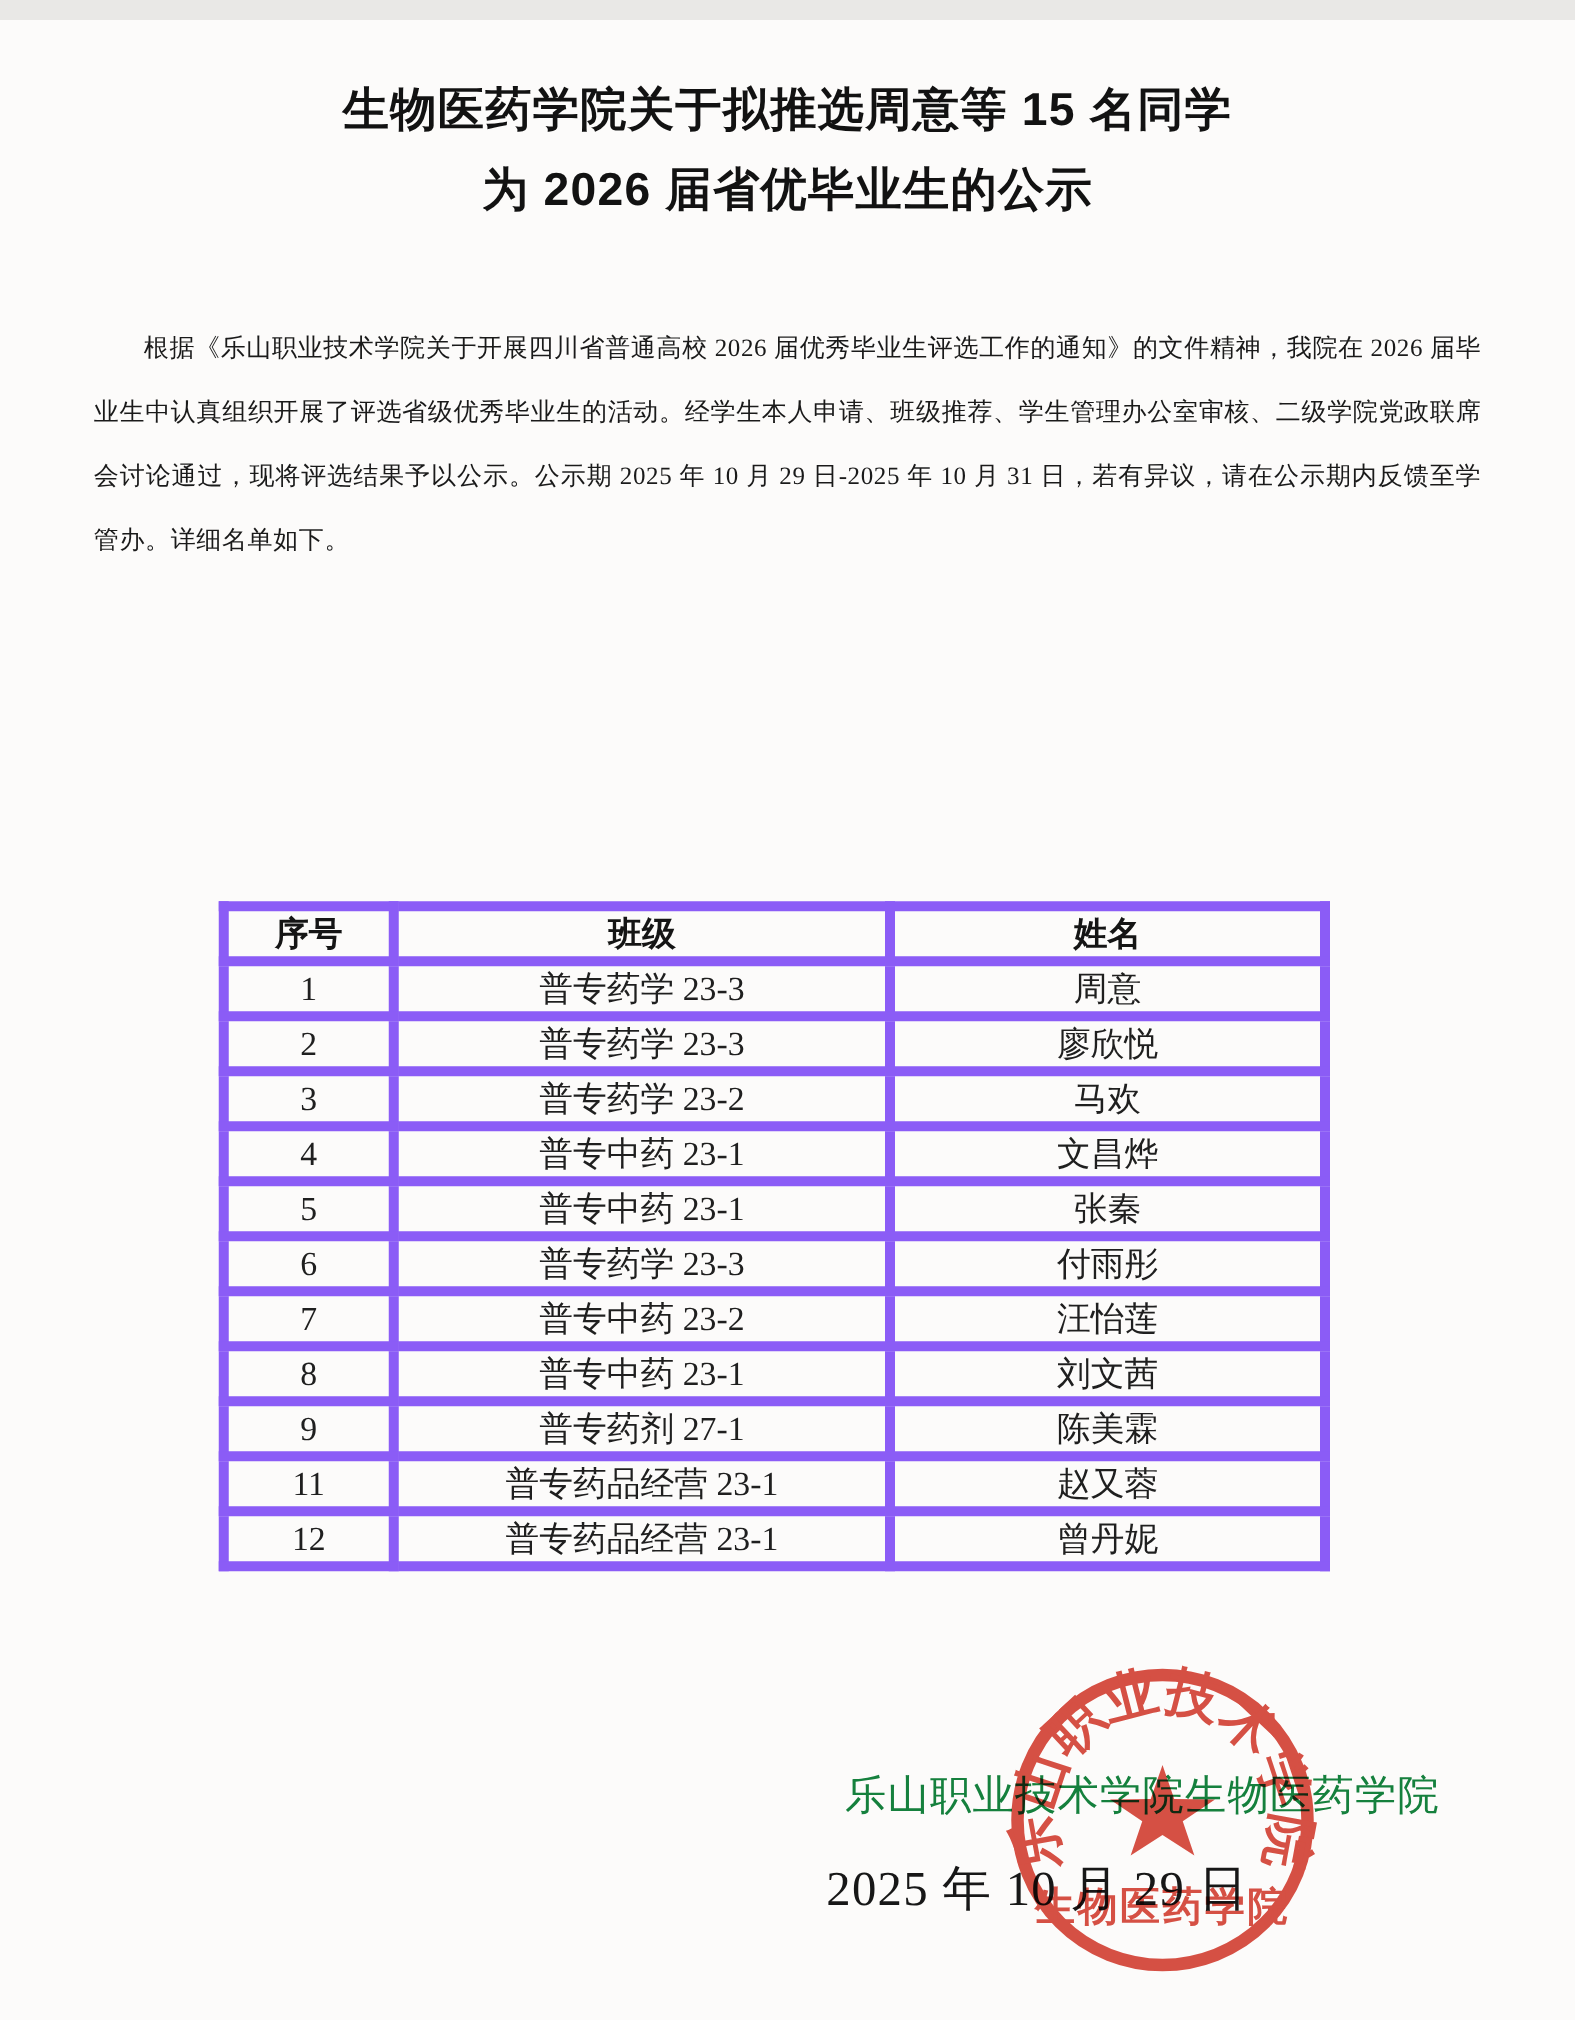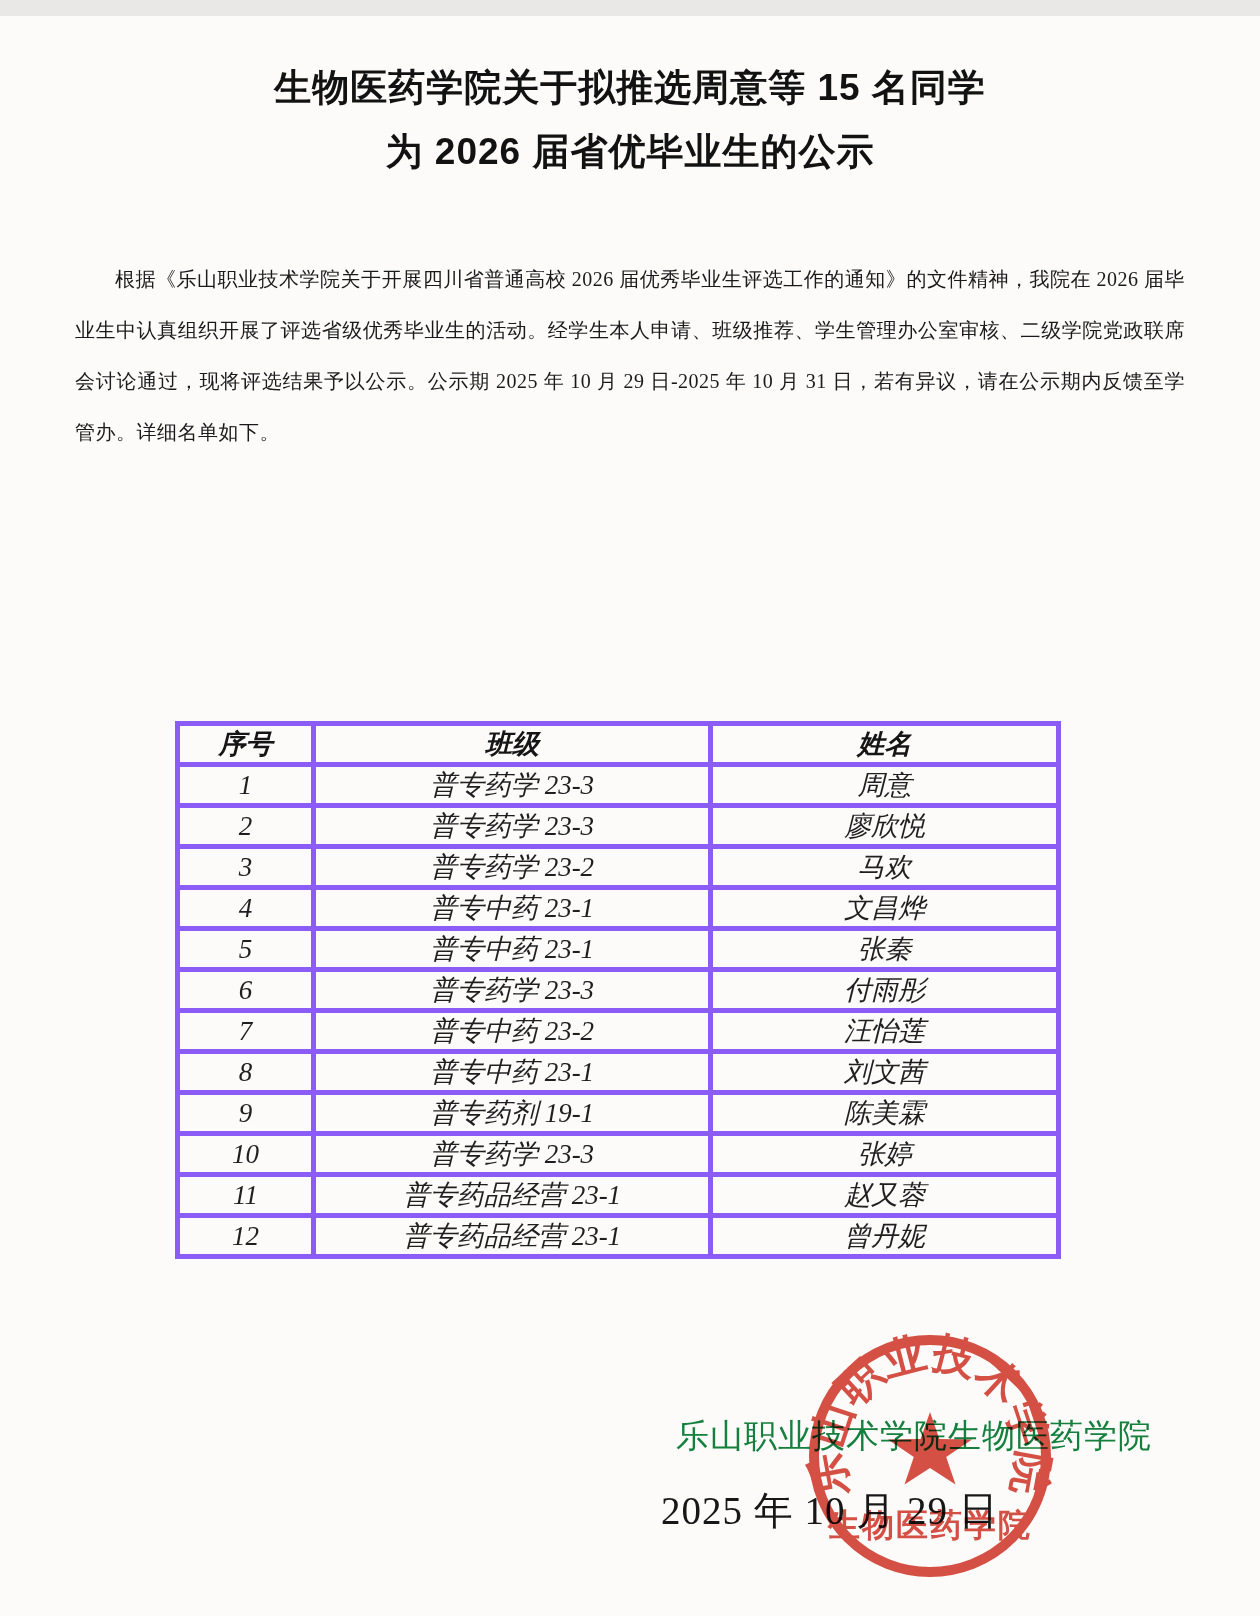--- a/index.html
+++ b/index.html
@@ -39,28 +39,27 @@
   }
   .roster-table {
     position: absolute;
     top: 705px;
     left: 175px;
     width: 881px;
     border-collapse: collapse;
     table-layout: fixed;
   }
   .roster-table th, .roster-table td {
-    border: 5px solid #8b5cf6;
+    border: 8px solid #8b5cf6;
     text-align: center;
     vertical-align: middle;
     height: 32.2px;
     padding: 0 4px;
     overflow: hidden;
     white-space: nowrap;
-    font-style: italic;
   }
   .roster-table th {
     font-family: "Liberation Sans", "DejaVu Sans", sans-serif;
     font-weight: 700;
     font-size: 27px;
     color: #151515;
   }
   .roster-table td {
     font-family: "Liberation Serif", "DejaVu Serif", serif;
     font-size: 27px;
@@ -170,27 +169,22 @@
         <td>普专中药 23-2</td>
         <td>汪怡莲</td>
       </tr>
       <tr>
         <td>8</td>
         <td>普专中药 23-1</td>
         <td>刘文茜</td>
       </tr>
       <tr>
         <td>9</td>
-        <td>普专药剂 19-1</td>
+        <td>普专药剂 27-1</td>
         <td>陈美霖</td>
-      </tr>
-      <tr>
-        <td>10</td>
-        <td>普专药学 23-3</td>
-        <td>张婷</td>
       </tr>
       <tr>
         <td>11</td>
         <td>普专药品经营 23-1</td>
         <td>赵又蓉</td>
       </tr>
       <tr>
         <td>12</td>
         <td>普专药品经营 23-1</td>
         <td>曾丹妮</td>

